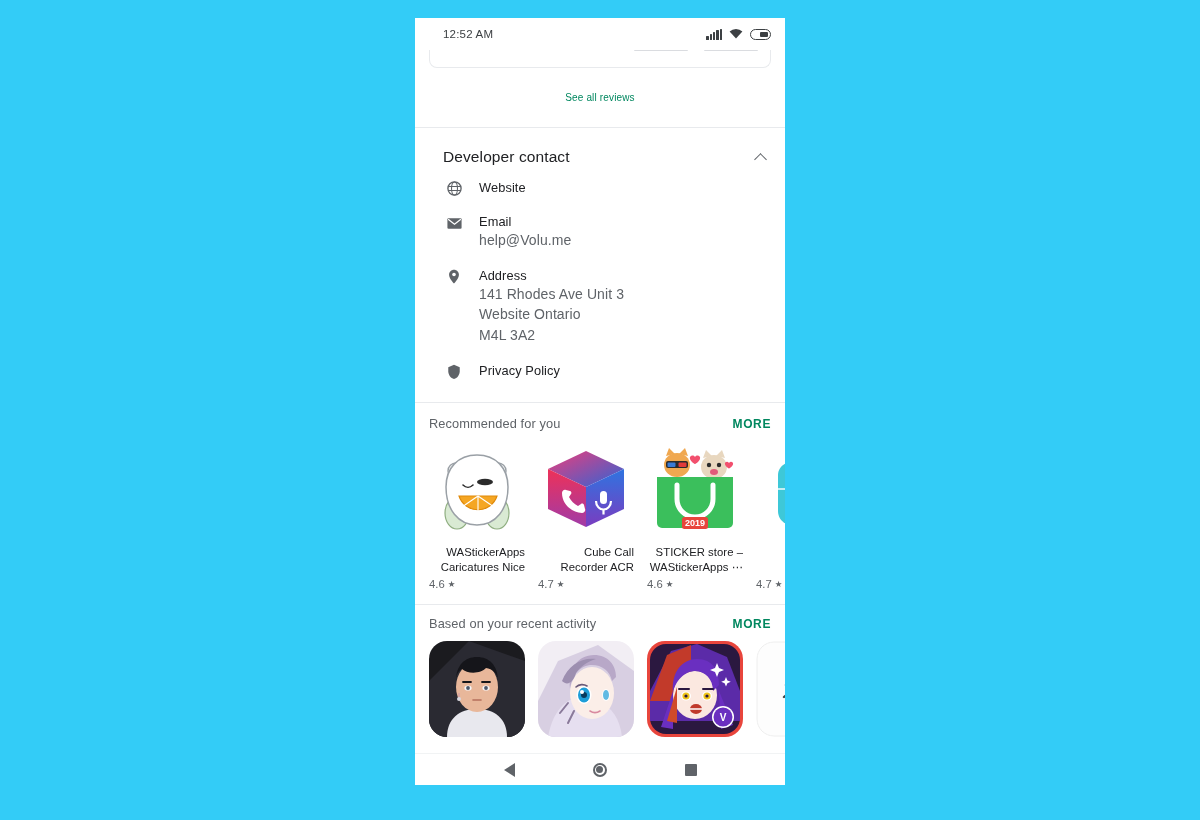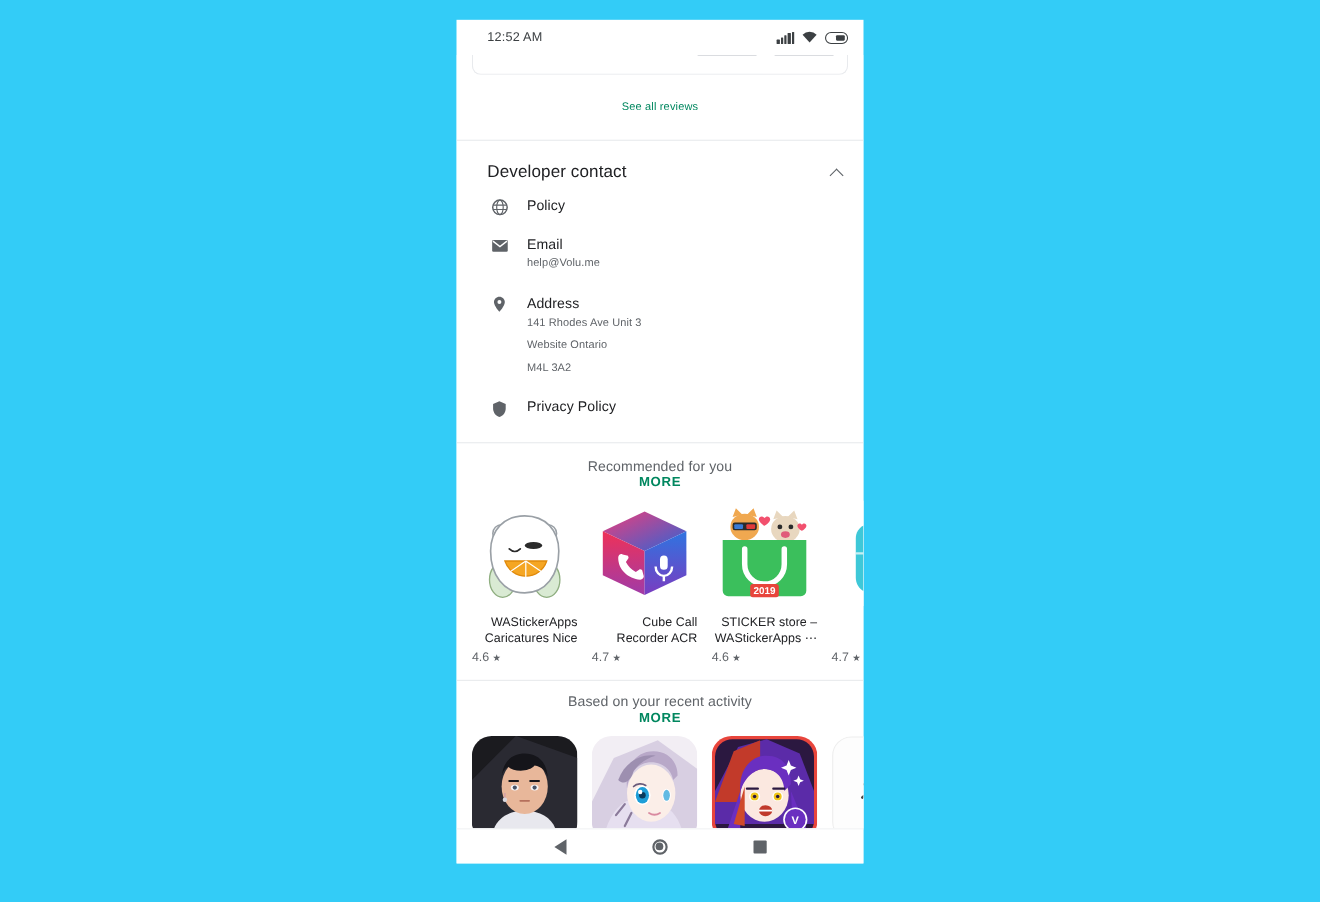--- a/index.html
+++ b/index.html
@@ -114,30 +114,29 @@
     margin-top: 1px;
     display: flex; align-items: center; justify-content: center;
   }
   .c-ico svg { display: block; }
   .c-text { flex: 1; }
   .c-label {
     font-size: 12.8px; color: #202124; line-height: 17px;
     letter-spacing: .1px;
   }
   .c-value {
-    font-size: 10px; color: #5f6368; line-height: 20.5px;
+    font-size: 14px; color: #5f6368; line-height: 20.5px;
     letter-spacing: .1px;
   }
 
   
   .shelf { padding-top: 13px; }
   .shelf-head {
     display: flex; align-items: center; justify-content: space-between;
     padding: 0 14px 10px;
-    flex-direction: column;
   }
   .shelf-title { font-size: 12.8px; color: #5f6368; letter-spacing: .1px; }
   .shelf-more {
     font-size: 12px; color: #01875f; font-weight: 600;
     letter-spacing: .6px;
   }
   .shelf-row {
     display: flex; gap: 13px;
     padding-left: 14px;
   }
@@ -243,21 +242,21 @@
 
       <div class="contact-row">
         <span class="c-ico">
           <svg width="17" height="17" viewBox="0 0 24 24">
             <circle cx="12" cy="12" r="9.3" fill="none" stroke="#5f6368" stroke-width="1.9"></circle>
             <ellipse cx="12" cy="12" rx="4.2" ry="9.3" fill="none" stroke="#5f6368" stroke-width="1.5"></ellipse>
             <path d="M3 9.2h18M3 14.8h18" stroke="#5f6368" stroke-width="1.5"></path>
           </svg>
         </span>
         <span class="c-text">
-          <span class="c-label">Policy</span>
+          <span class="c-label">Website</span>
         </span>
       </div>
 
       <div class="contact-row">
         <span class="c-ico">
           <svg width="17" height="17" viewBox="0 0 24 24">
             <rect x="2" y="4.5" width="20" height="15" rx="1.6" fill="#5f6368"></rect>
             <path d="M3 6 12 13 21 6" fill="none" stroke="#fff" stroke-width="1.8"></path>
           </svg>
         </span>

